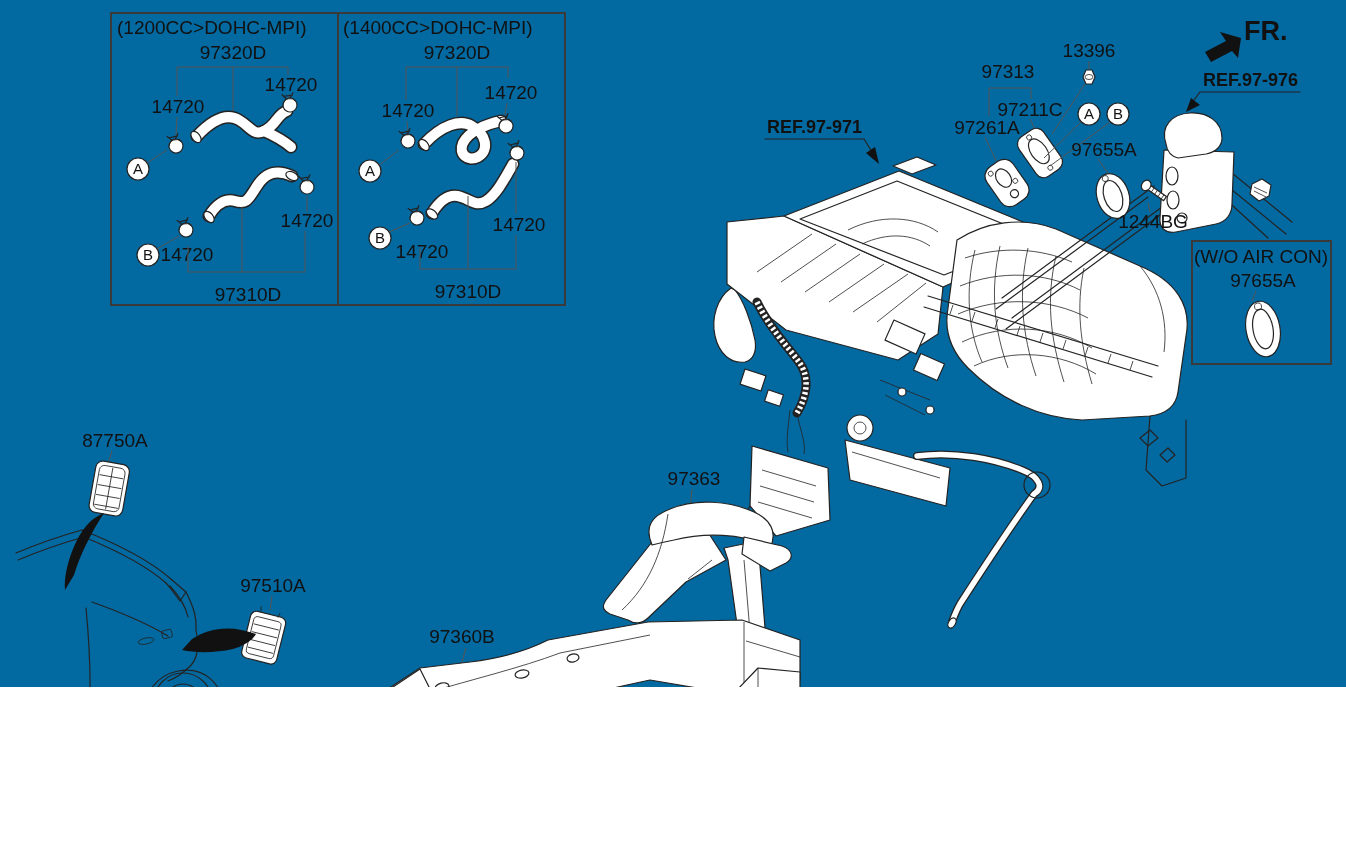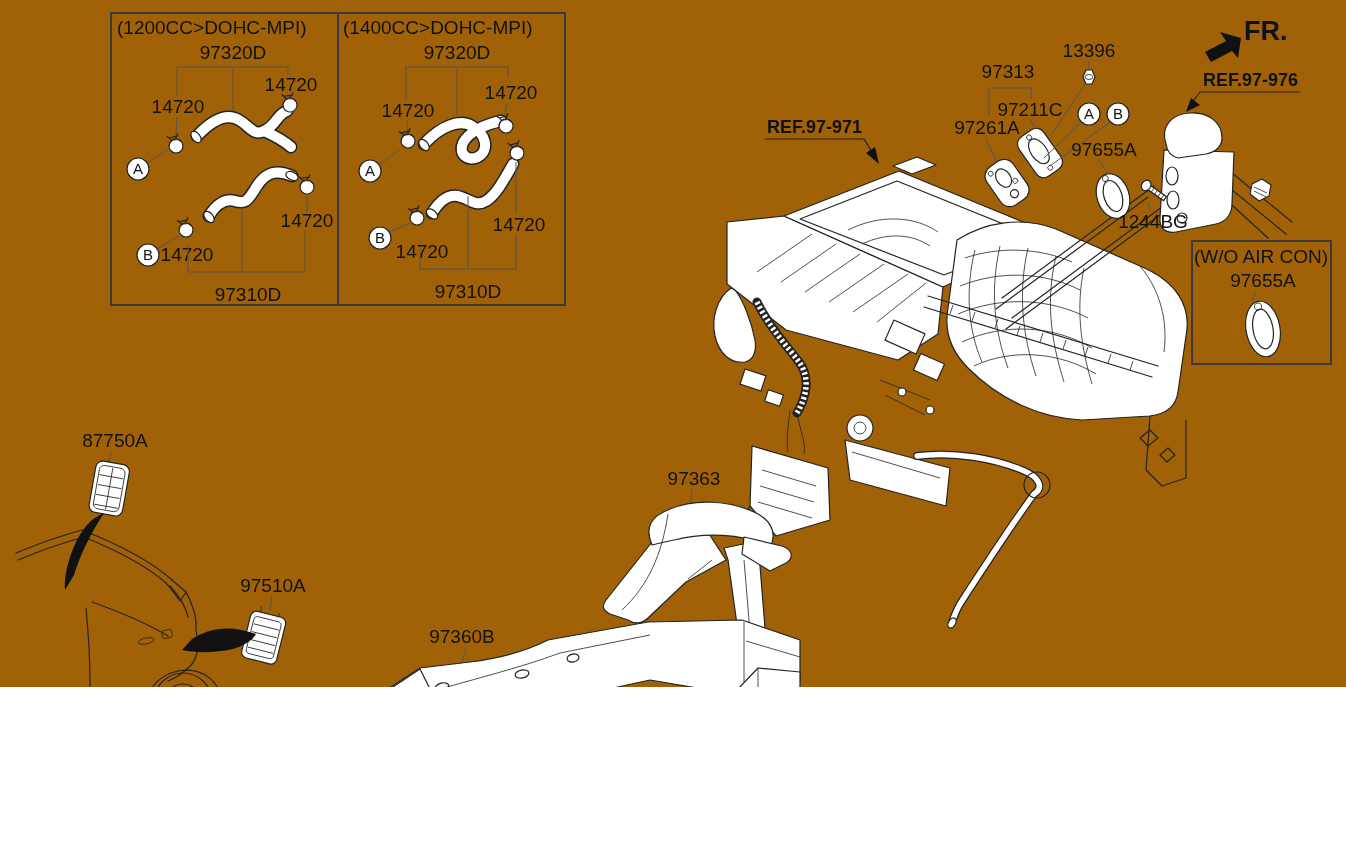--- a/index.html
+++ b/index.html
@@ -1,16 +1,16 @@
 <!DOCTYPE html>
 <html><head>
 <meta charset="utf-8">
 <style>
   html,body{margin:0;padding:0;background:#fff;}
-  .stage{position:relative;width:1346px;height:687px;background:#a16207;overflow:hidden;}
+  .stage{position:relative;width:1346px;height:687px;background:#0369a1;overflow:hidden;}
   svg{position:absolute;left:0;top:0;}
   .o{fill:none;stroke:#232323;stroke-width:1.2;stroke-linejoin:round;stroke-linecap:round;}
   .w{fill:#ffffff;stroke:#232323;stroke-width:1.2;stroke-linejoin:round;stroke-linecap:round;}
   .thin{fill:none;stroke:#232323;stroke-width:0.8;}
   .ld{fill:none;stroke:#555;stroke-width:1;}
   .box{fill:none;stroke:#3a3a3a;stroke-width:2;}
   .hoseO{fill:none;stroke:#232323;stroke-width:13;stroke-linecap:round;stroke-linejoin:round;}
   .hoseI{fill:none;stroke:#ffffff;stroke-width:10;stroke-linecap:round;stroke-linejoin:round;}
   .harO{fill:none;stroke:#232323;stroke-width:9;stroke-linecap:round;}
   .harI{fill:none;stroke:#ffffff;stroke-width:5.5;stroke-linecap:butt;stroke-dasharray:2.5 2.5;}

